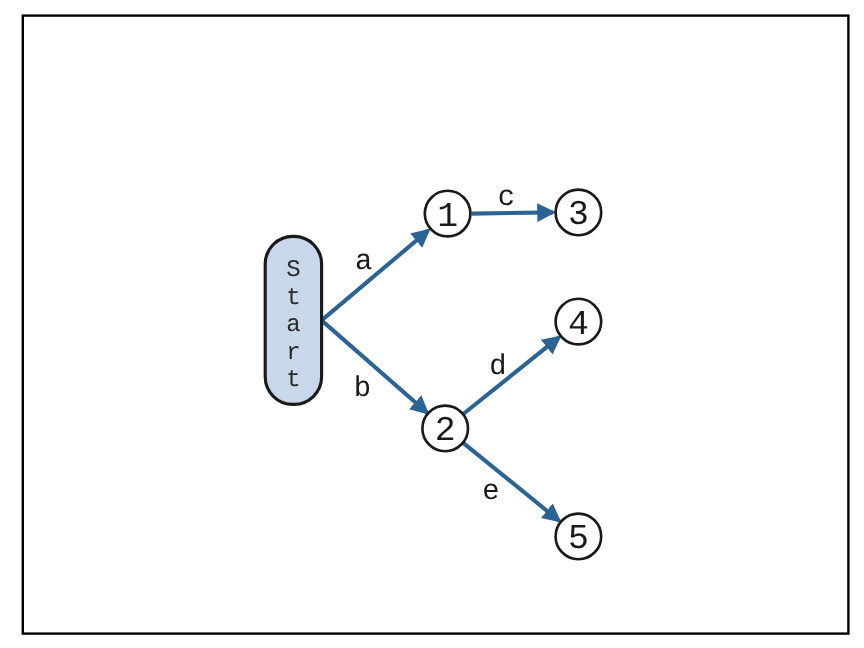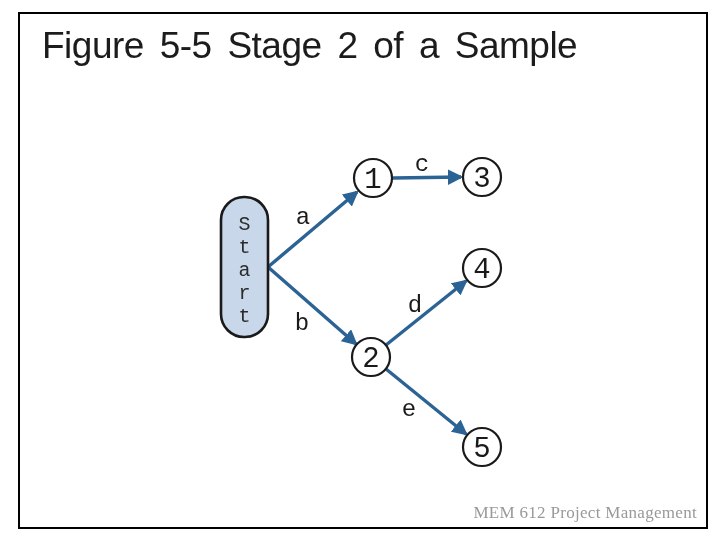--- a/index.html
+++ b/index.html
@@ -37,21 +37,20 @@
     letter-spacing:0.3px;
   }
 </style>
 </head>
 <body>
 
 <div class="slide">
   <div class="slide-border"></div>
 
   <h1 class="title">
-    <div>Figure 5-5 Stage 2 of a Sample</div>
   </h1>
 
   <svg id="diagram" class="diagram-svg" viewBox="0 0 720 540">
       <defs>
         <marker id="arrowhead" viewBox="0 0 10 10" refX="8.5" refY="5" markerWidth="4.6" markerHeight="4.6" orient="auto-start-reverse">
           <path d="M0,0 L10,5 L0,10 z" fill="#2b6394"></path>
         </marker>
       </defs>
       <line x1="268" y1="267" x2="357" y2="192" stroke="#2b6394" stroke-width="3.4" marker-end="url(#arrowhead)"></line>
       <text x="303" y="224" text-anchor="middle" font-family="&quot;Liberation Mono&quot;, monospace" font-size="24" fill="#1a1a1a">a</text>
@@ -74,14 +73,13 @@
       <circle cx="371" cy="357" r="19" fill="#ffffff" stroke="#1a1a1a" stroke-width="2.2"></circle>
       <text x="371" y="367" text-anchor="middle" font-family="&quot;Liberation Mono&quot;, monospace" font-size="29" fill="#1a1a1a">2</text>
       <circle cx="482" cy="177" r="19" fill="#ffffff" stroke="#1a1a1a" stroke-width="2.2"></circle>
       <text x="482" y="187" text-anchor="middle" font-family="&quot;Liberation Mono&quot;, monospace" font-size="29" fill="#1a1a1a">3</text>
       <circle cx="482" cy="268" r="19" fill="#ffffff" stroke="#1a1a1a" stroke-width="2.2"></circle>
       <text x="482" y="278" text-anchor="middle" font-family="&quot;Liberation Mono&quot;, monospace" font-size="29" fill="#1a1a1a">4</text>
       <circle cx="482" cy="447" r="19" fill="#ffffff" stroke="#1a1a1a" stroke-width="2.2"></circle>
       <text x="482" y="457" text-anchor="middle" font-family="&quot;Liberation Mono&quot;, monospace" font-size="29" fill="#1a1a1a">5</text>
     </svg>
 
-  <div class="footer">MEM 612 Project Management</div>
 </div>
 
 </body></html>

